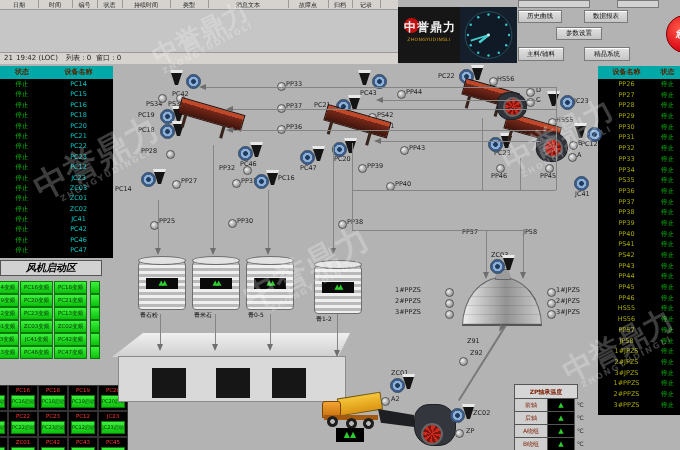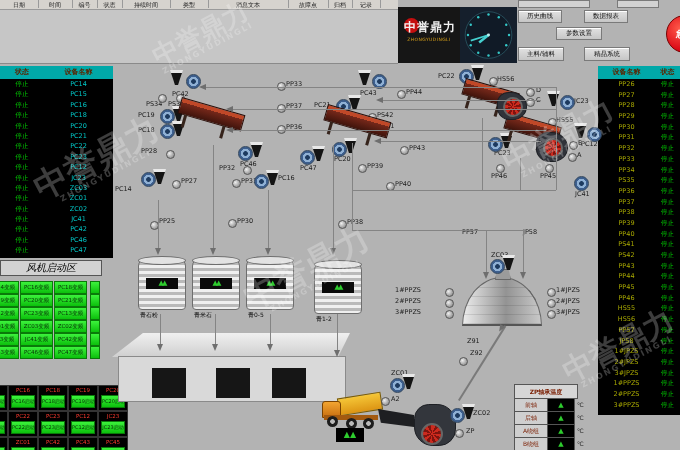--- a/index.html
+++ b/index.html
@@ -27,21 +27,21 @@
          border:1px solid #700;color:#fff;font-size:9px;font-weight:bold;text-align:center;line-height:36px;}
   
   .panel{background:#000;}
   .phead{position:absolute;left:0;top:0;width:100%;height:13px;background:#00a8a8;}
   .phead span{position:absolute;top:1px;font-size:7px;font-weight:bold;color:#5a2400;text-align:center;}
   .prow{position:relative;width:100%;}
   .st{color:#00d800;}
   .nmL{color:#00c8c8;} .nmR{color:#a8a800;}
   
   .zhead{position:absolute;background:#d2d2d2;border:1px solid #555;
-         font-family:"Liberation Serif",serif;font-style:italic;font-weight:normal;font-size:10px;
+         font-family:"Liberation Serif",serif;font-style:italic;font-weight:bold;font-size:10px;
          text-align:center;color:#000;line-height:13px;}
   .gbtn{position:absolute;height:11px;background:linear-gradient(#3cf23c,#0cc00c);border:1px solid #0a7a0a;
         font-size:5.5px;color:#063006;text-align:center;line-height:11px;overflow:hidden;white-space:nowrap;}
   .gsq{position:absolute;width:8px;height:11px;background:linear-gradient(#3cf23c,#0cc00c);border:1px solid #0a7a0a;}
   .dcell{position:absolute;width:28px;height:24px;background:#000;border:1px solid #333;}
   .dcell .rl{position:absolute;left:0;top:1px;width:100%;text-align:center;font-size:5.5px;color:#ff3b30;white-space:nowrap;}
   .dcell .gb{position:absolute;left:2px;top:9px;width:22px;height:11px;background:linear-gradient(#3cf23c,#0cc00c);
              border:1px solid #0a7a0a;font-size:5px;color:#063006;text-align:center;line-height:11px;white-space:nowrap;}
   
   .lbl{position:absolute;font-size:6.5px;color:#1c1c1c;white-space:nowrap;}
@@ -107,20 +107,26 @@
         <div class="tb-cell" style="left:38px;width:34px;">时间</div>
         <div class="tb-cell" style="left:72px;width:25px;">编号</div>
         <div class="tb-cell" style="left:97px;width:25px;">状态</div>
         <div class="tb-cell" style="left:122px;width:48px;">持续时间</div>
         <div class="tb-cell" style="left:170px;width:38px;">类型</div>
         <div class="tb-cell" style="left:208px;width:80px;">消息文本</div>
         <div class="tb-cell" style="left:288px;width:40px;">故障点</div>
         <div class="tb-cell" style="left:328px;width:24px;">归档</div>
         <div class="tb-cell" style="left:352px;width:28px;">记录</div>
       </div>
+    <div id="tb-status">
+      <span style="left:4px">21</span>
+      <span style="left:16px">19:42 (LOC)</span>
+      <span style="left:66px">列表 : 0</span>
+      <span style="left:96px">窗口 : 0</span>
+    </div>
   </div>
 
   <div id="logo" class="abs">
     <div class="red"></div>
     <div class="t">中誉鼎力</div>
     <div class="s">ZHONGYUDINGLI</div>
   </div>
   <div id="clockp" class="abs">
     <svg width="57" height="56" viewBox="0 0 60 60">
       <circle cx="30" cy="30" r="25" fill="#101a26" stroke="#27505c" stroke-width="1"></circle>

